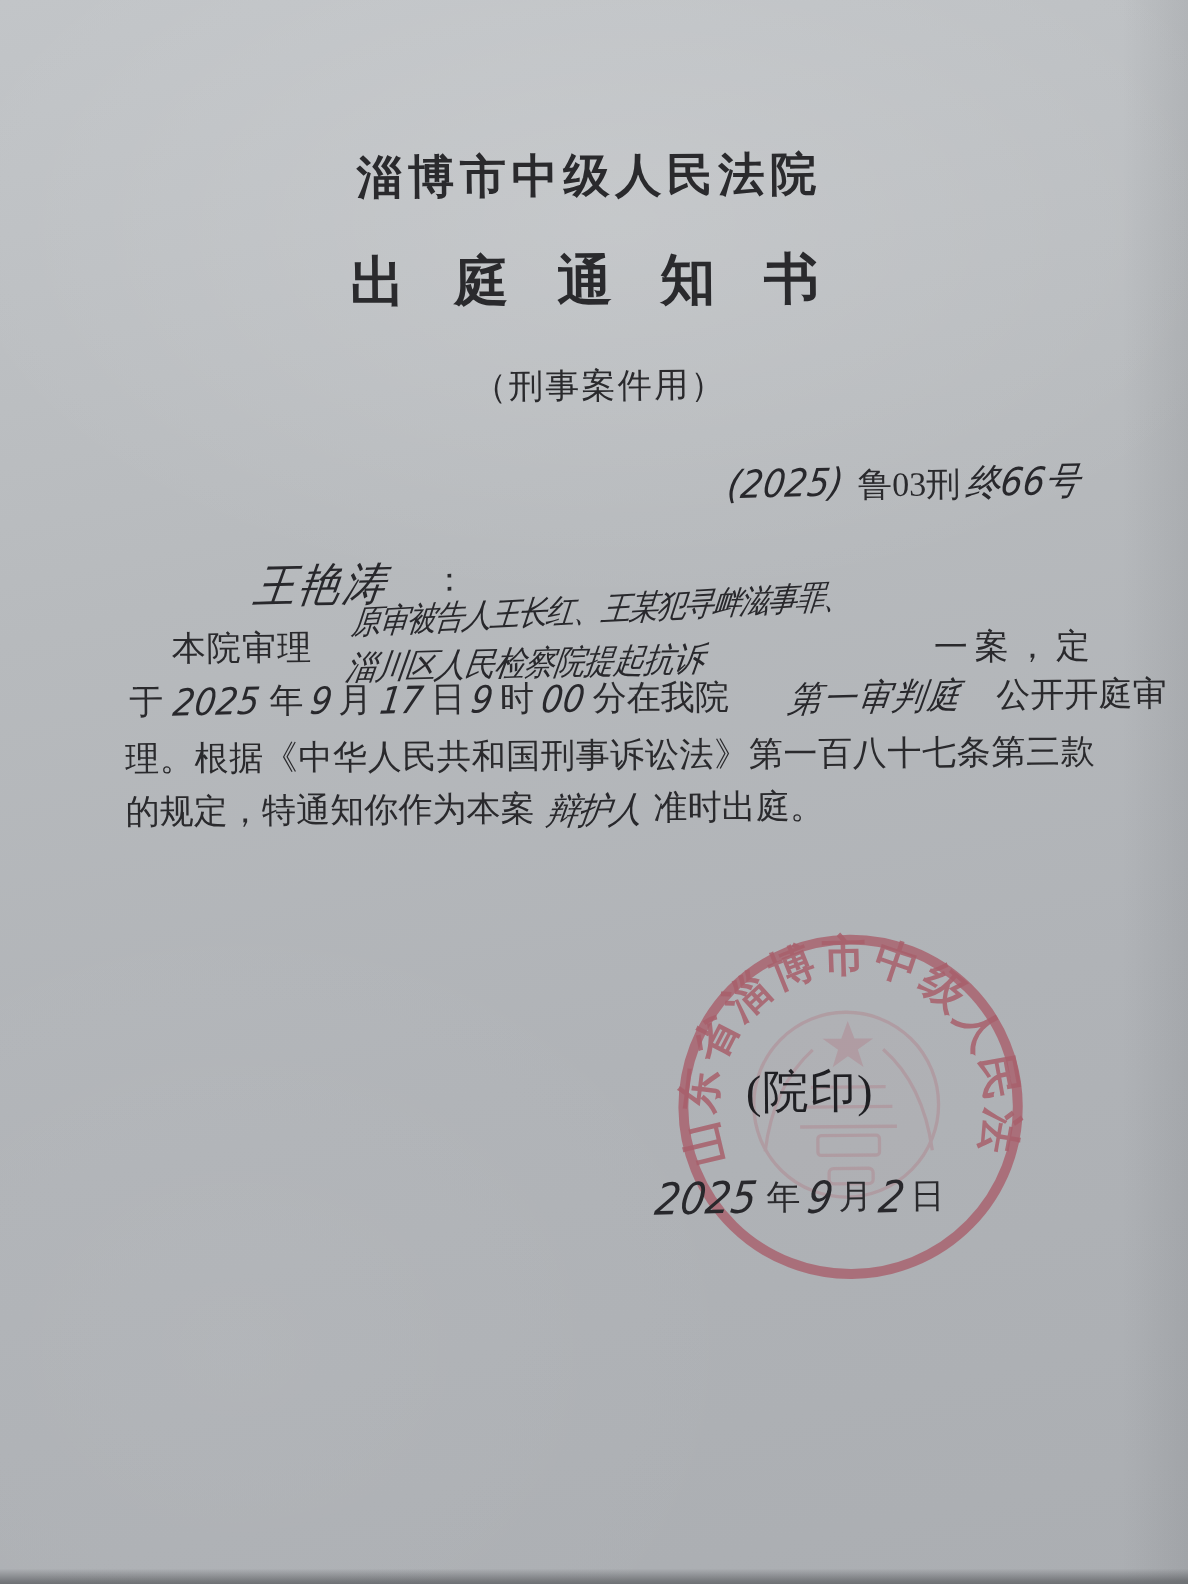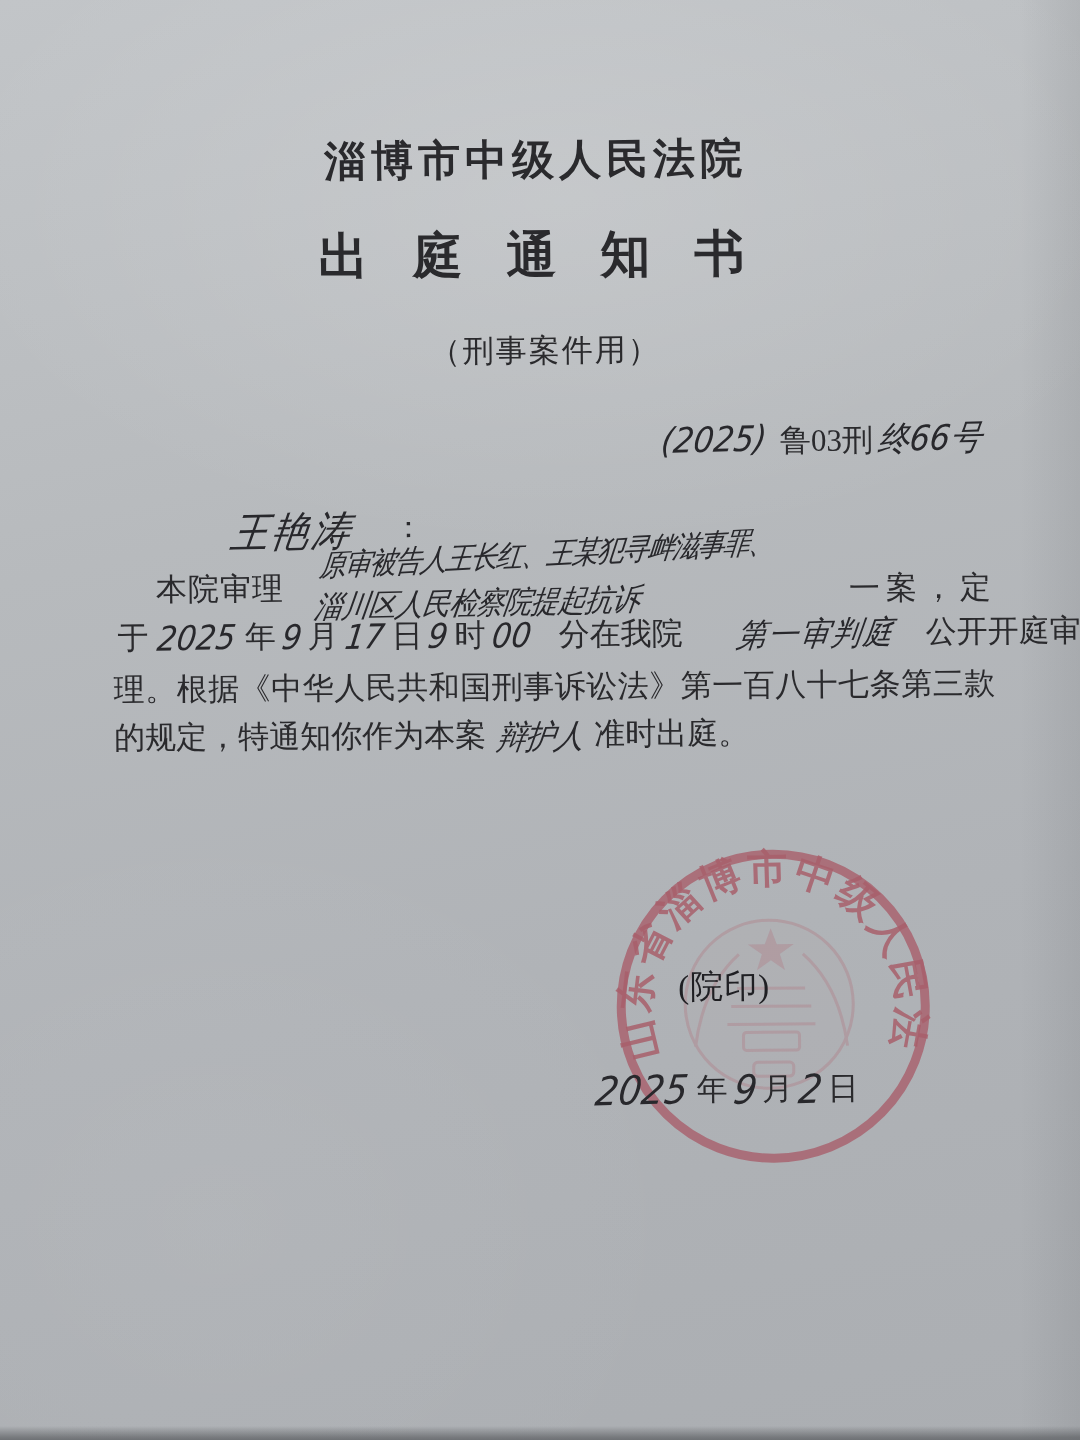--- a/index.html
+++ b/index.html
@@ -50,31 +50,31 @@
   .hand-insert-1 .hand{font-size:30px;}
   .hand-insert-2{position:absolute;top:582px;left:298px;white-space:nowrap;}
   .hand-insert-2 .hand{font-size:31px;letter-spacing:-1px;}
 
   .line1-start{position:absolute;top:566px;left:157px;font-size:31px;letter-spacing:1px;}
   .line1-end{position:absolute;top:570px;left:850px;font-size:31px;letter-spacing:6px;}
 
   .line2{position:absolute;top:614px;left:118px;white-space:nowrap;font-size:31px;}
   .line2 .seg{margin-right:5px;}
   .line2 .h{font-size:34px;vertical-align:-2px;}
-  .line2 .gap-big{margin-right:46px;margin-left:20px;}
+  .line2 .gap-big{margin-right:46px;}
   .line2 .gap-mid{margin-right:22px;}
   .line2 .h-room{font-size:33px;letter-spacing:2px;}
 
   .line3{position:absolute;top:666px;left:114px;white-space:nowrap;font-size:31px;letter-spacing:0.5px;}
   .line4{position:absolute;top:714px;left:114px;white-space:nowrap;font-size:31px;}
   .line4 .hand{font-size:33px;margin:0 6px;vertical-align:-3px;letter-spacing:-1px;}
 
   .seal{position:absolute;left:601px;top:838px;width:340px;height:340px;}
   .seal svg{display:block;}
-  .seal-label{position:absolute;left:676px;top:966px;font-size:33px;color:#1f1f23;
+  .seal-label{position:absolute;left:676px;top:966px;font-size:42px;color:#1f1f23;
     letter-spacing:1px;white-space:nowrap;}
 
   .issue-date{position:absolute;top:1068px;left:588px;white-space:nowrap;font-size:31px;}
   .issue-date .print{letter-spacing:1px;margin:0 4px;}
   .issue-date .hand{font-size:40px;vertical-align:-4px;}
 </style>
 </head>
 <body>
 
 <div class="paper"></div>

